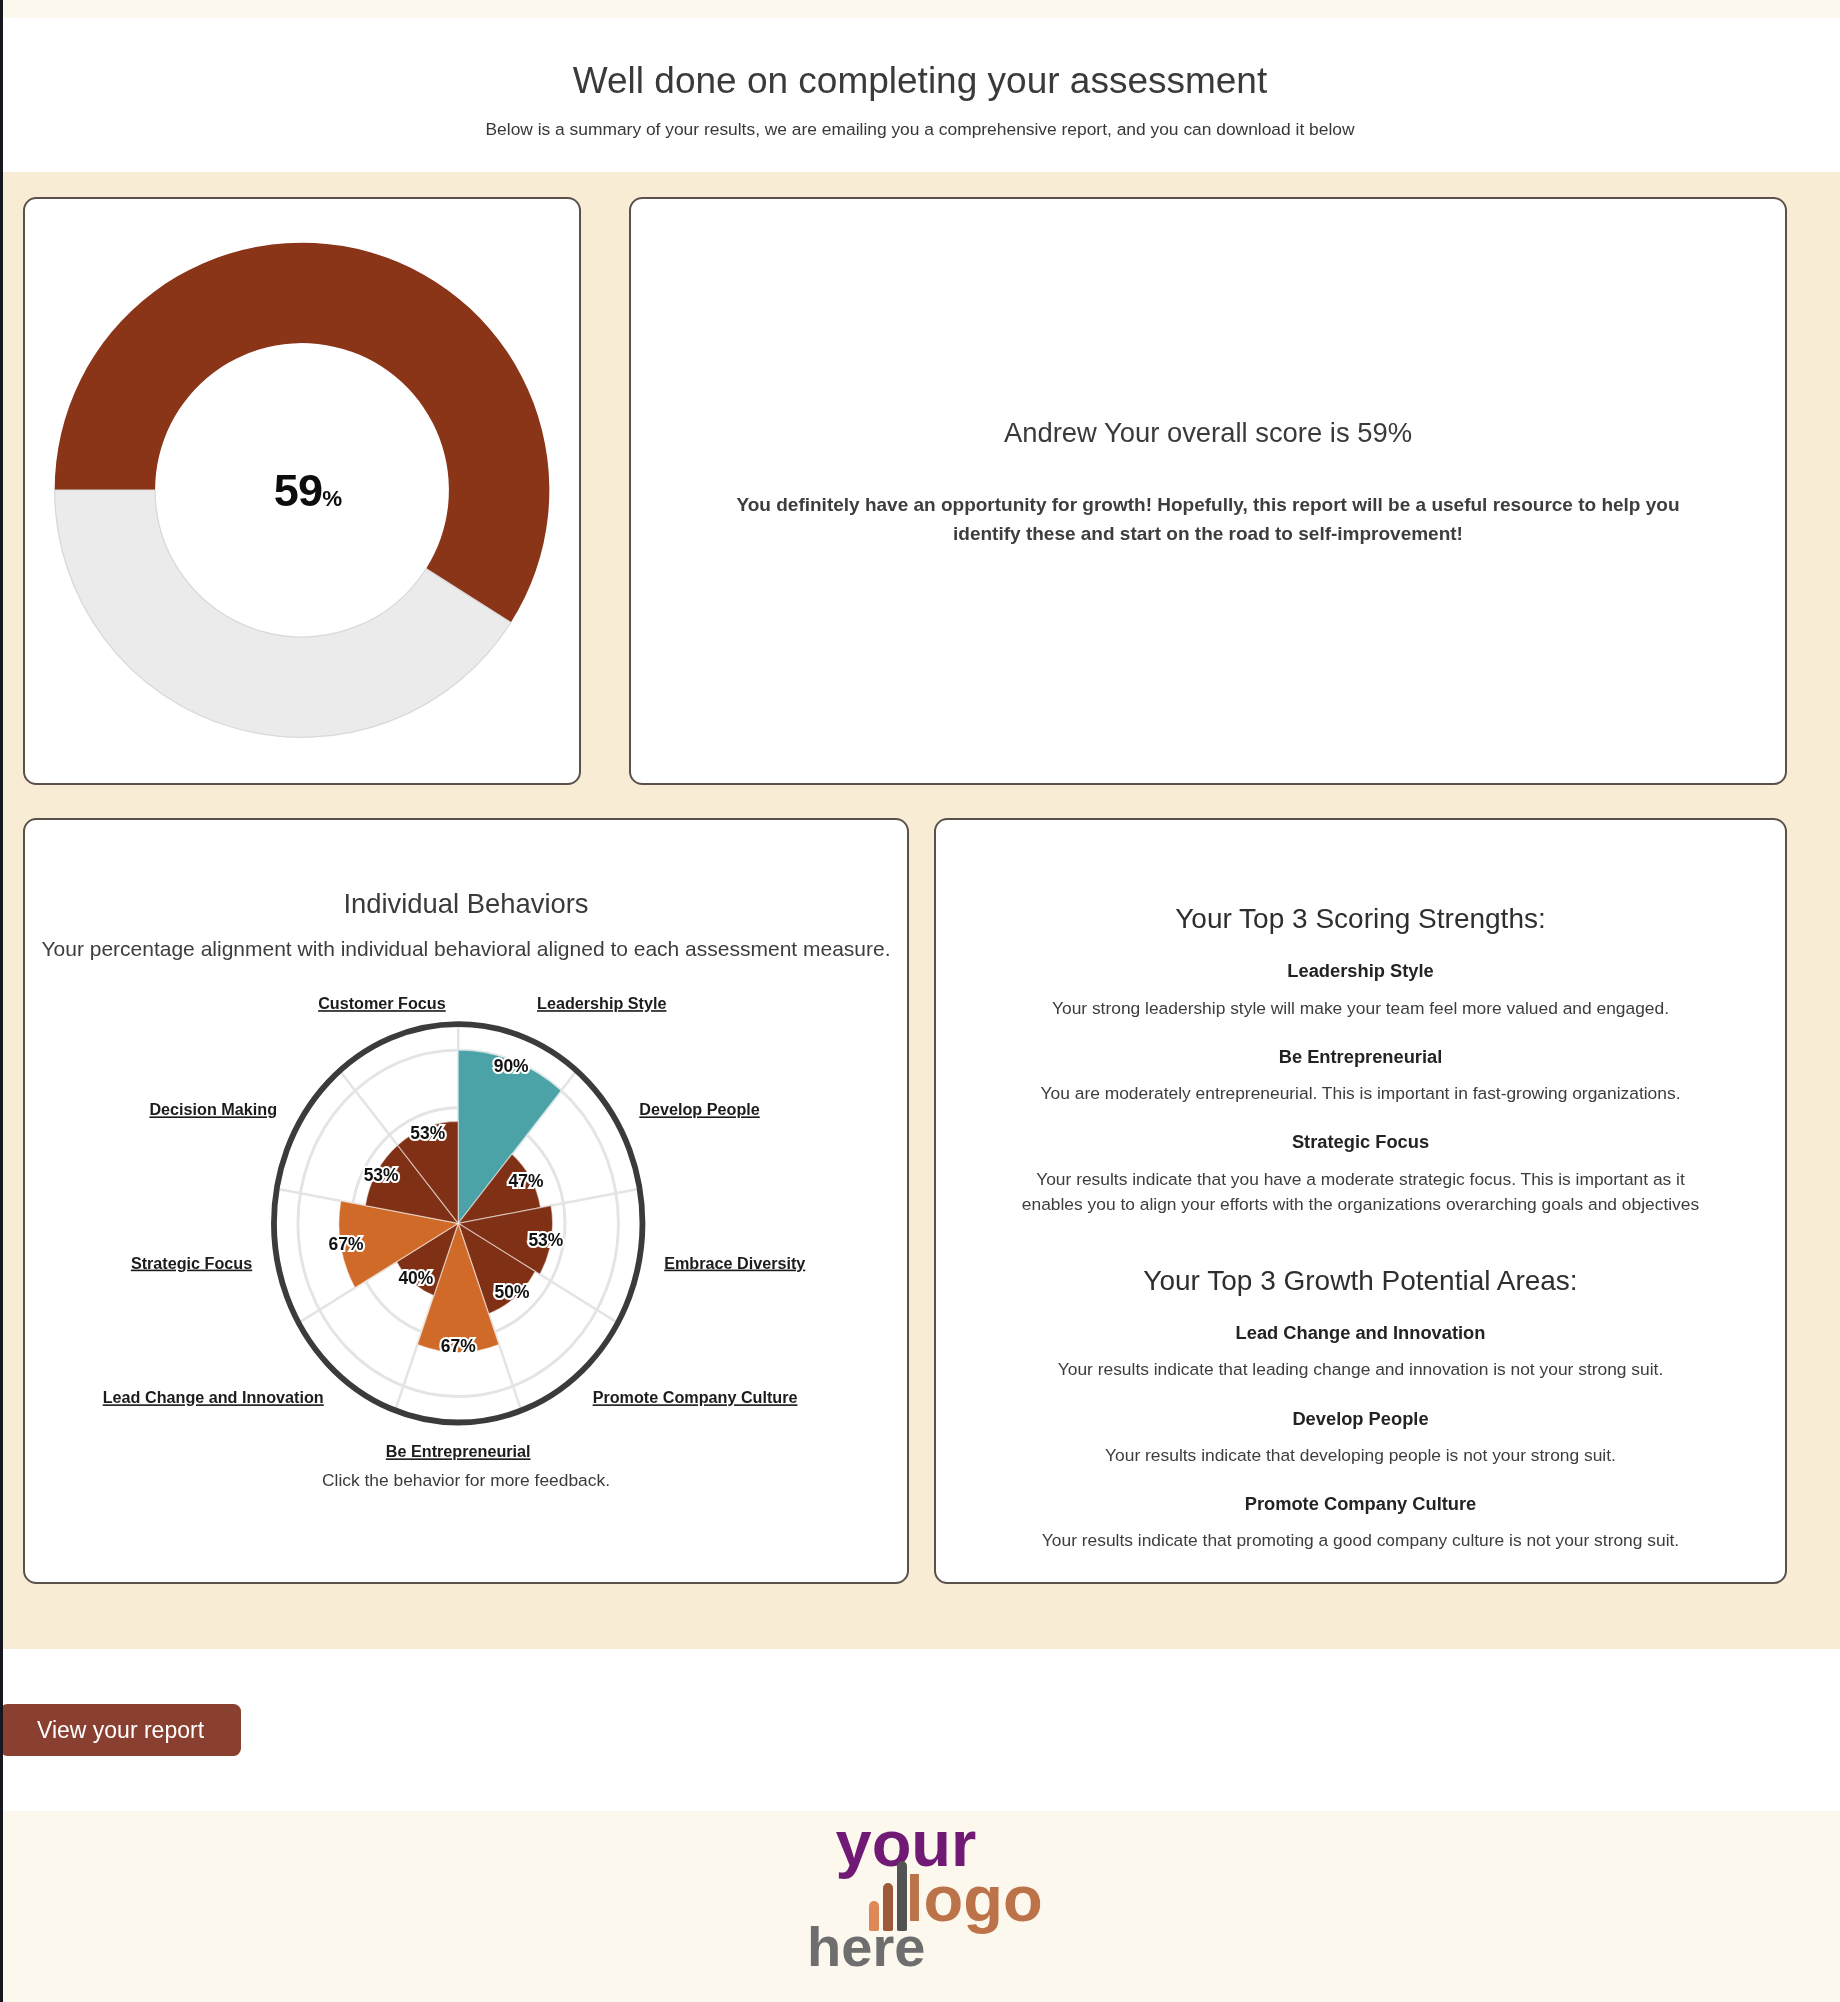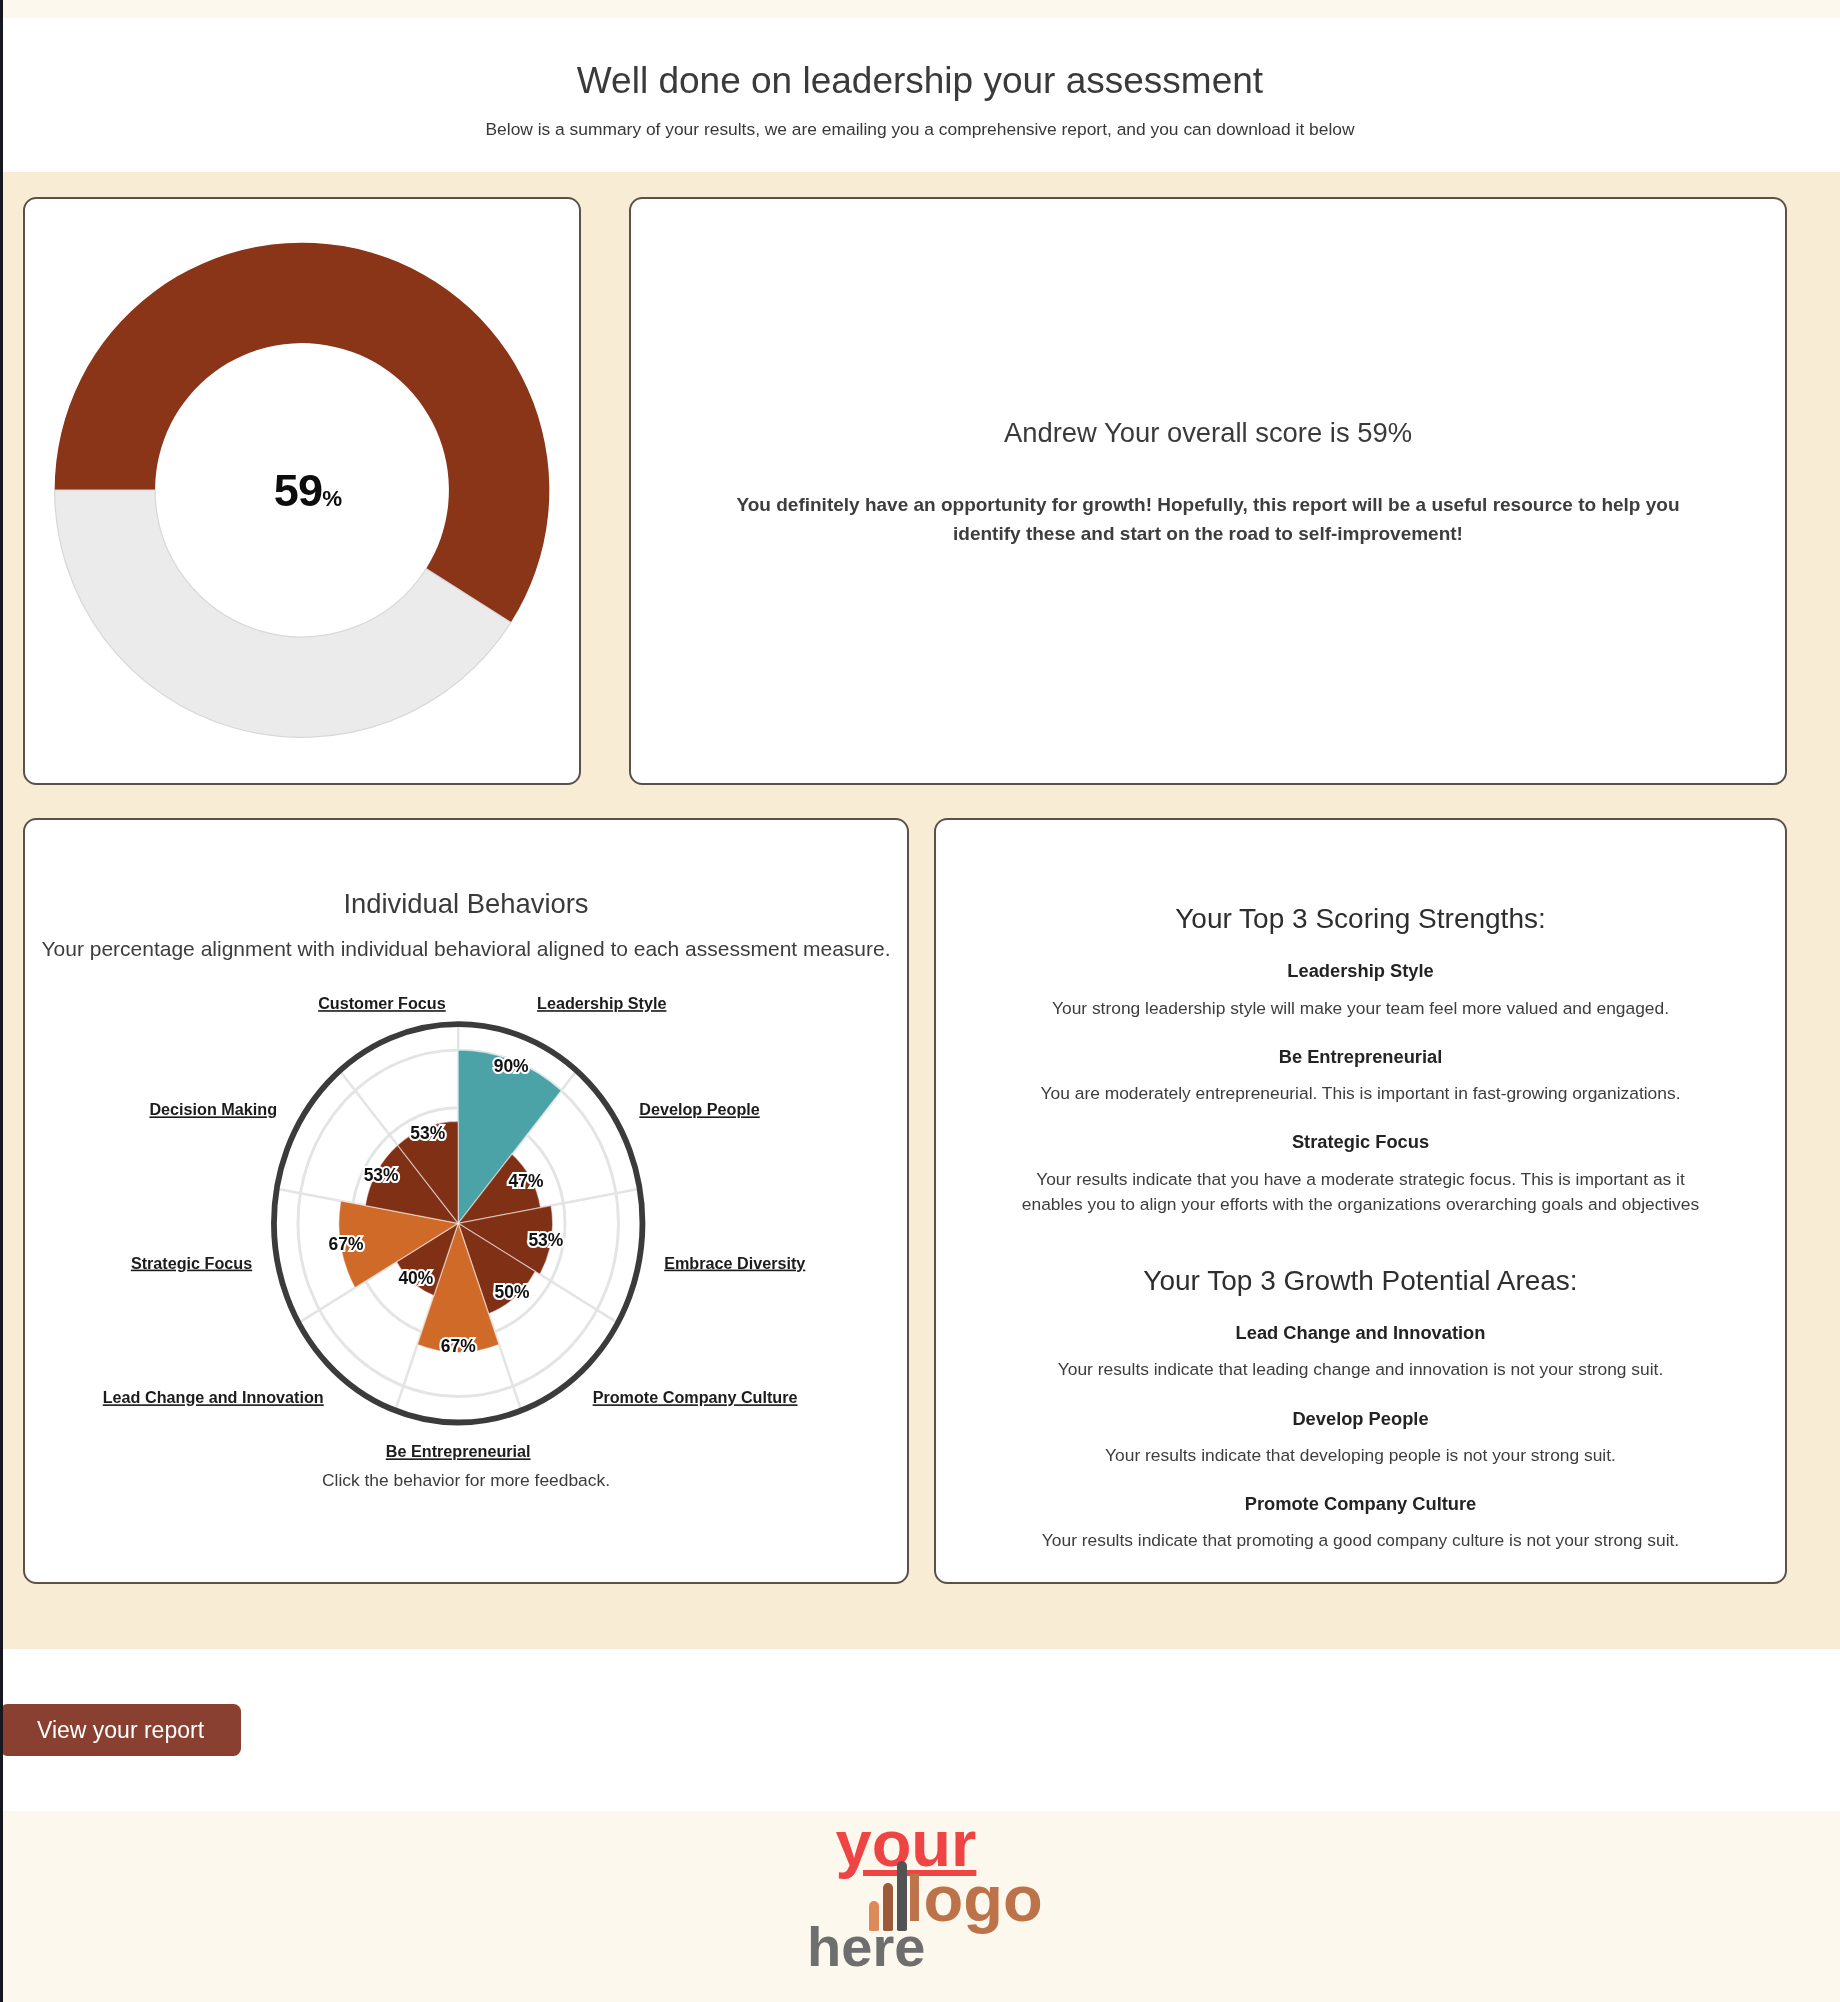--- a/index.html
+++ b/index.html
@@ -34,38 +34,38 @@
   .card-insights{flex:1;height:766px;text-align:center;padding:83px 73px 0;}
   .ins-heading{font-size:28px;color:#2e2e2e;font-weight:400;margin:0;}
   .ins-heading2{margin-top:48px;}
   .ins-item-title{font-size:18.3px;font-weight:700;color:#232323;margin-top:25px;}
   .ins-item-text{font-size:17.4px;color:#3d3d3d;margin-top:13.3px;line-height:1.45;}
   .cta-band{height:162px;background:#ffffff;display:flex;align-items:center;}
   .cta-button{background:#8a4031;color:#ffffff;font-size:23px;border:none;border-radius:7.5px;
     padding:0 37px;height:52px;line-height:52px;cursor:pointer;font-family:inherit;}
   .footer{height:191px;background:#fdf8ee;}
   .logo{position:relative;width:249px;height:174px;margin:0 auto;}
-  .logo-your{position:absolute;left:40px;top:0;font-size:65px;line-height:1;font-weight:700;color:#ef4444;text-decoration:underline;}
+  .logo-your{position:absolute;left:40px;top:0;font-size:65px;line-height:1;font-weight:700;color:#701a75;}
   .logo-bars{position:absolute;left:73px;top:50px;display:flex;align-items:flex-end;}
   .logo-bars .bar{width:10px;margin-right:4.2px;border-radius:5px 5px 1.7px 1.7px;}
   .bar1{height:30px;background:#dd8a58;}
   .bar2{height:48px;background:#9c5a38;}
   .bar3{height:70px;background:#535353;}
   .logo-logo{position:absolute;left:110px;top:55px;font-size:65px;line-height:1;font-weight:700;color:#bd7349;}
   .logo-here{position:absolute;left:11.6px;top:108px;font-size:56px;line-height:1;font-weight:700;color:#6e6e6e;}
 </style>
 </head>
 <body>
 
 <div class="left-edge"></div>
 
 <div class="strip-top"></div>
 
 <div class="header">
-  <div class="h1">Well done on leadership your assessment</div>
+  <div class="h1">Well done on completing your assessment</div>
   <div class="sub">Below is a summary of your results, we are emailing you a comprehensive report, and you can download it below</div>
 </div>
 
 <div class="main">
   <div class="row row1">
     <div class="card card-donut">
       <div class="donut-wrap">
         <svg id="donut-svg" width="498" height="498" viewBox="0 0 600 600">
             <path d="M 2 300.00000000000006 A 298 298 0 1 1 551.6097217996005 459.676384903741 L 449.4460428138567 394.84134271128244 A 177 177 0 1 0 123 300.00000000000006 Z" fill="#8a3418" stroke="none" stroke-width="0"></path>
             <path d="M 551.6097217996005 459.676384903741 A 298 298 0 0 1 2 300.0000000000001 L 123 300.00000000000006 A 177 177 0 0 0 449.4460428138567 394.84134271128244 Z" fill="#ebebeb" stroke="#d8d8d8" stroke-width="1.5"></path>

